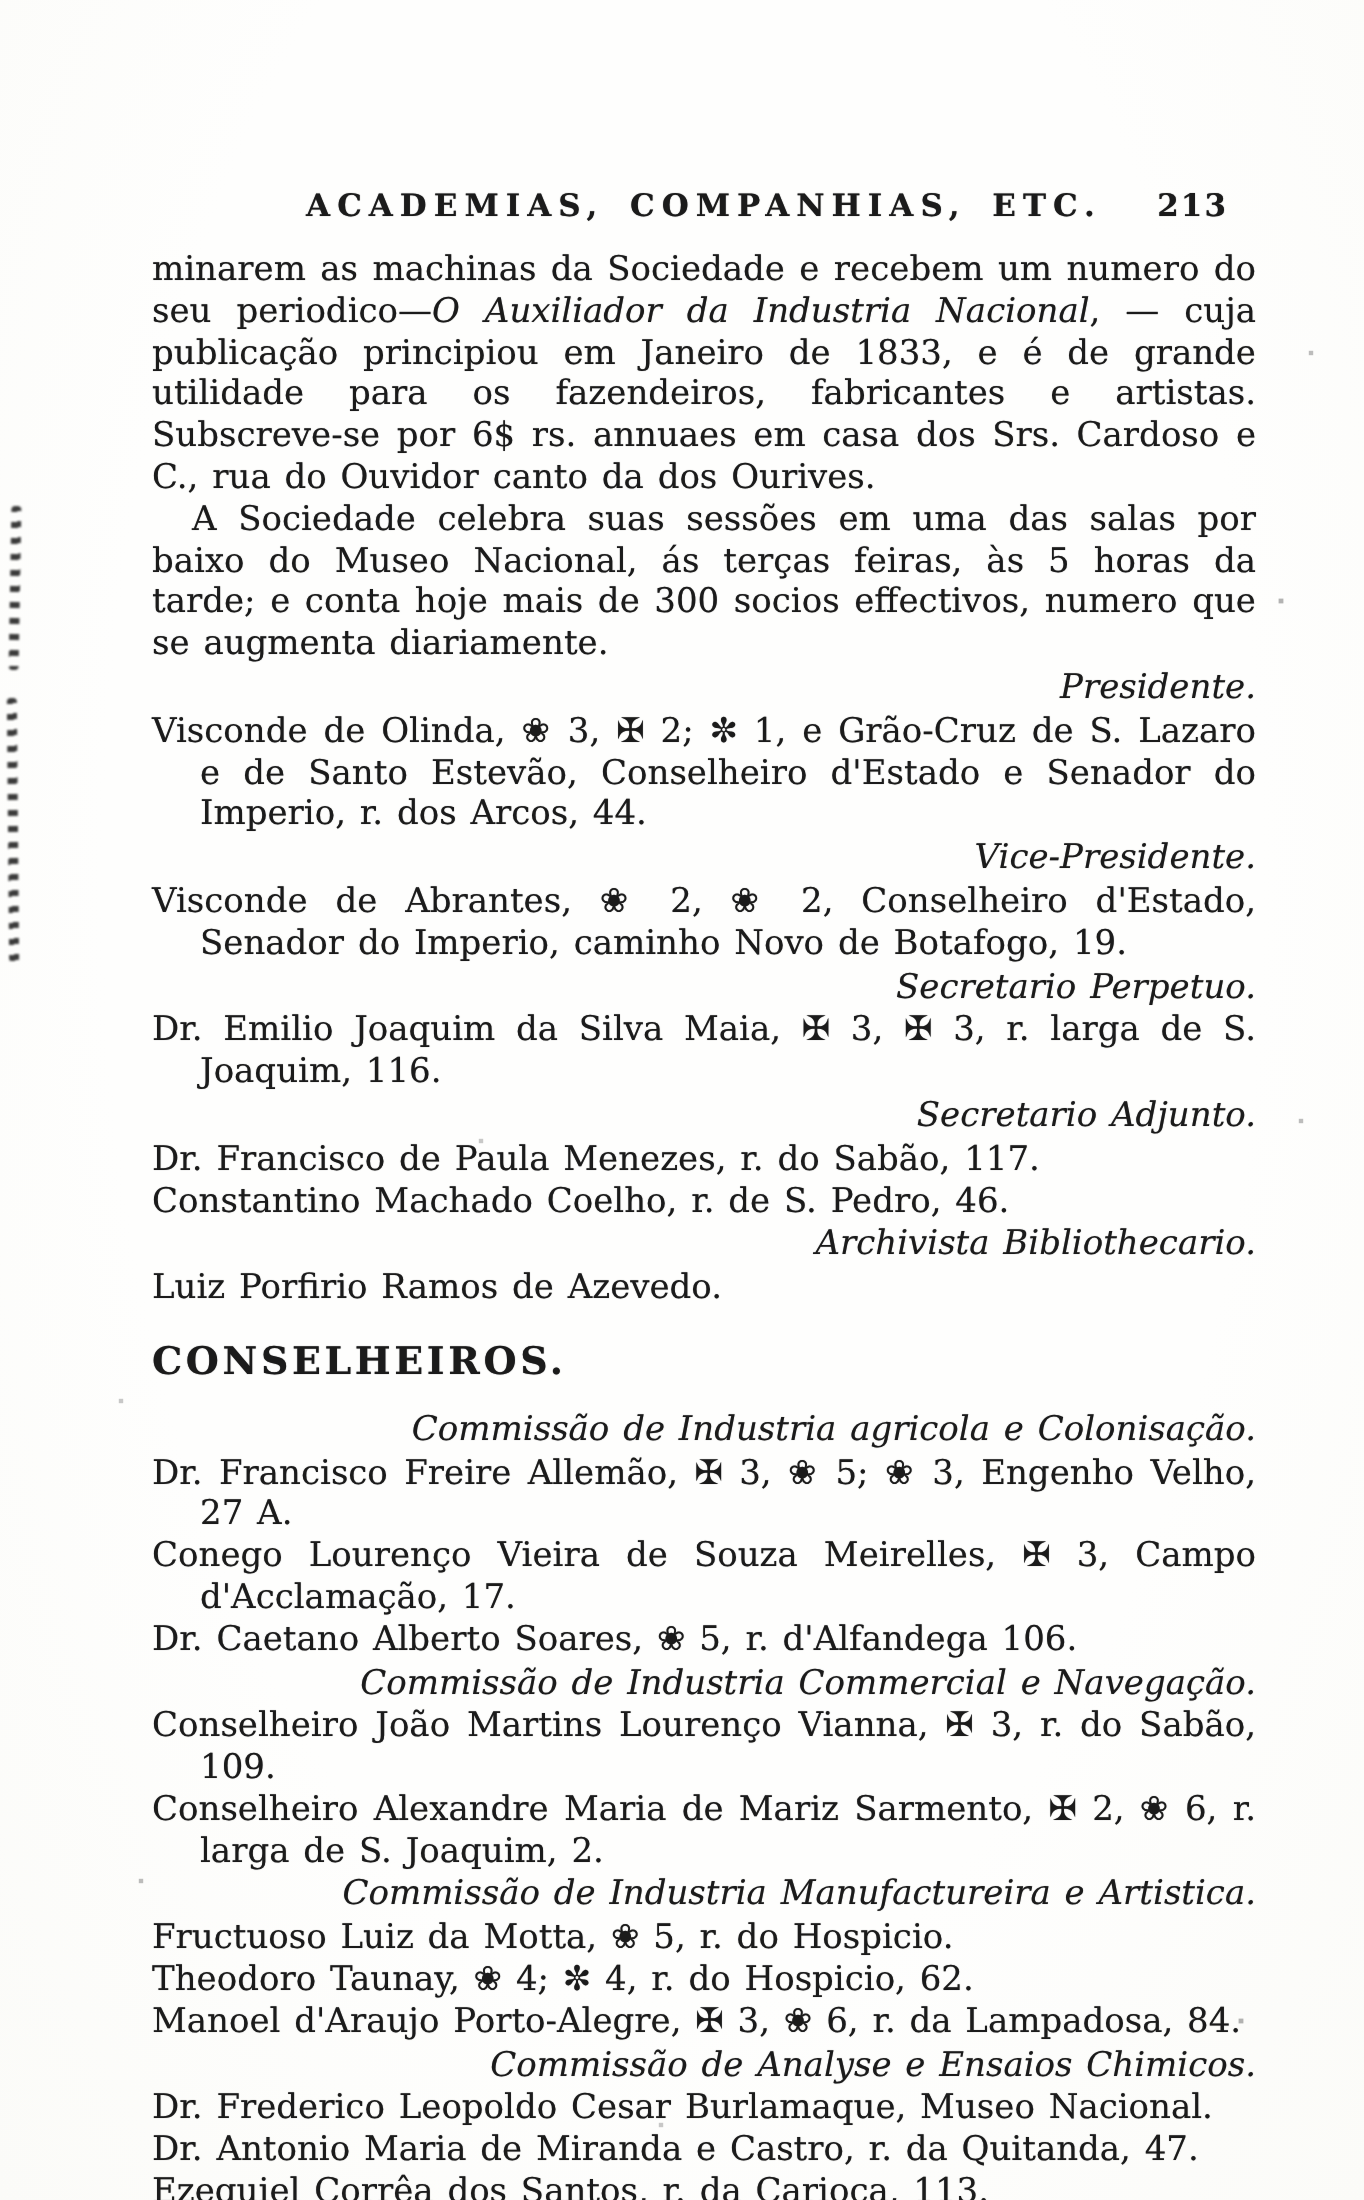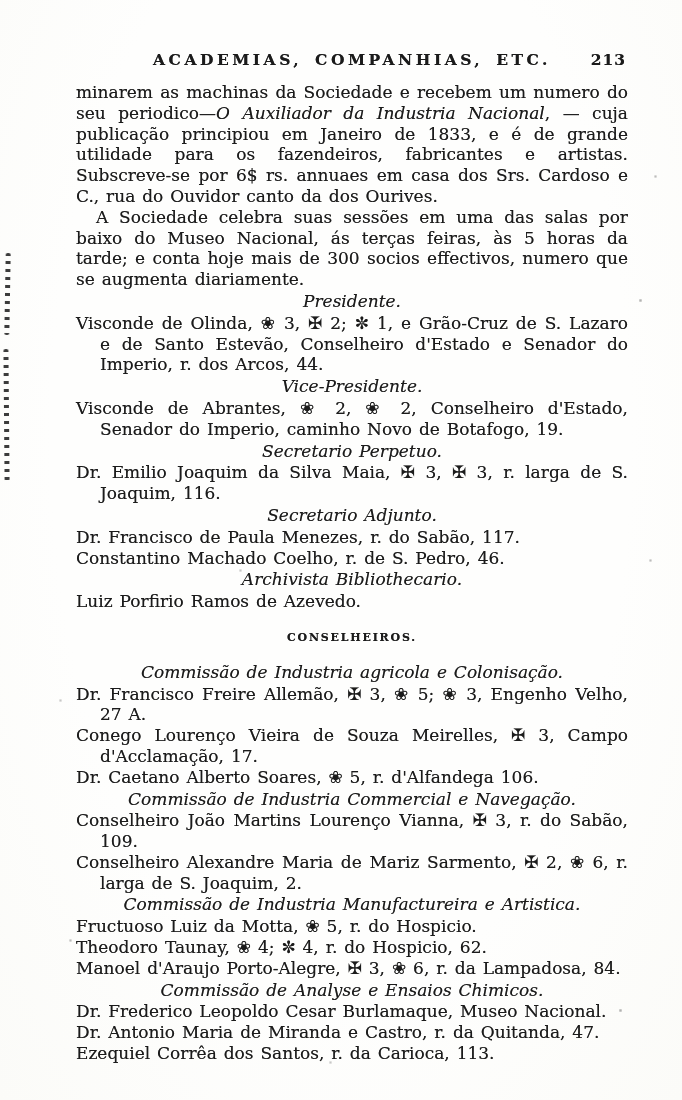--- a/index.html
+++ b/index.html
@@ -17,62 +17,63 @@
   }
   .content {
     position: absolute;
     left: 76px; top: 50px;
     width: 552px;
   }
   .running-head {
     position: relative;
     height: 24px;
     margin-bottom: 8px;
+    margin-top: 43px;
   }
   .running-title {
     text-align: center;
     font-weight: bold;
     font-size: 15.5px;
     letter-spacing: 3.5px;
     word-spacing: 4px;
     text-shadow: 0 0 0.5px rgba(0,0,0,0.6);
   }
   .page-number {
     position: absolute;
-    right: 2px; top: 0;
+    right: 14px; top: 0;
     font-weight: bold;
     font-size: 15.5px;
     letter-spacing: 1px;
     text-shadow: 0 0 0.5px rgba(0,0,0,0.6);
   }
   .bodytext {
     font-size: 17px;
     line-height: 20.8px;
     text-align: justify;
     word-spacing: 1.5px;
     text-shadow: 0 0 0.45px rgba(10,10,10,0.55);
   }
   .para { margin: 0; }
   .para.indent { text-indent: 20px; }
   .sec-heading {
-    text-align: center;
+    text-align: right;
     font-style: italic;
     font-size: 17px;
     margin: 1px 0 1px 0;
     text-shadow: 0 0 0.45px rgba(10,10,10,0.5);
   }
   .entry {
     margin: 0;
     padding-left: 24px;
     text-indent: -24px;
     text-align: justify;
   }
   .caps-heading {
-    text-align: center;
-    font-size: 11px;
+    text-align: left;
+    font-size: 19px;
     font-weight: 600;
     letter-spacing: 1.8px;
     margin: 16px 0 13px 0;
     text-shadow: 0 0 0.5px rgba(0,0,0,0.6);
   }
   .italic { font-style: italic; }
   .binding-smudge {
     position: absolute;
     width: 5px;
     background: repeating-linear-gradient(

